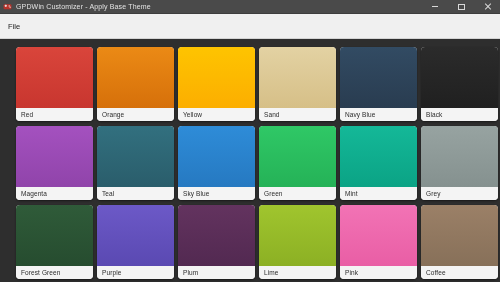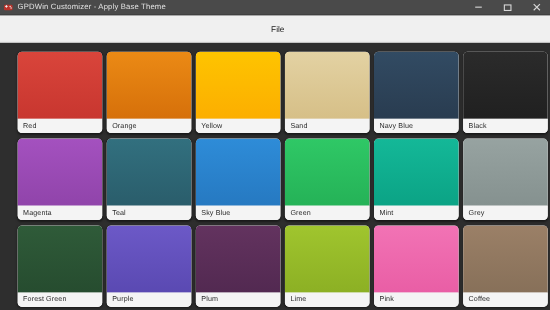--- a/index.html
+++ b/index.html
@@ -104,21 +104,20 @@
   
   #menu-bar {
     height: 26px;
     min-height: 13px;
     background: #f0f0f0;
     border-bottom: 1px solid #d4d4d4;
     display: flex;
     align-items: center;
     padding-left: 5px;
     box-sizing: border-box;
-    justify-content: center;
   }
   .menu-item {
     font-size: 7.5px;
     color: #1a1a1a;
     line-height: 11px;
     padding: 0 3px;
     cursor: default;
   }
 
   

